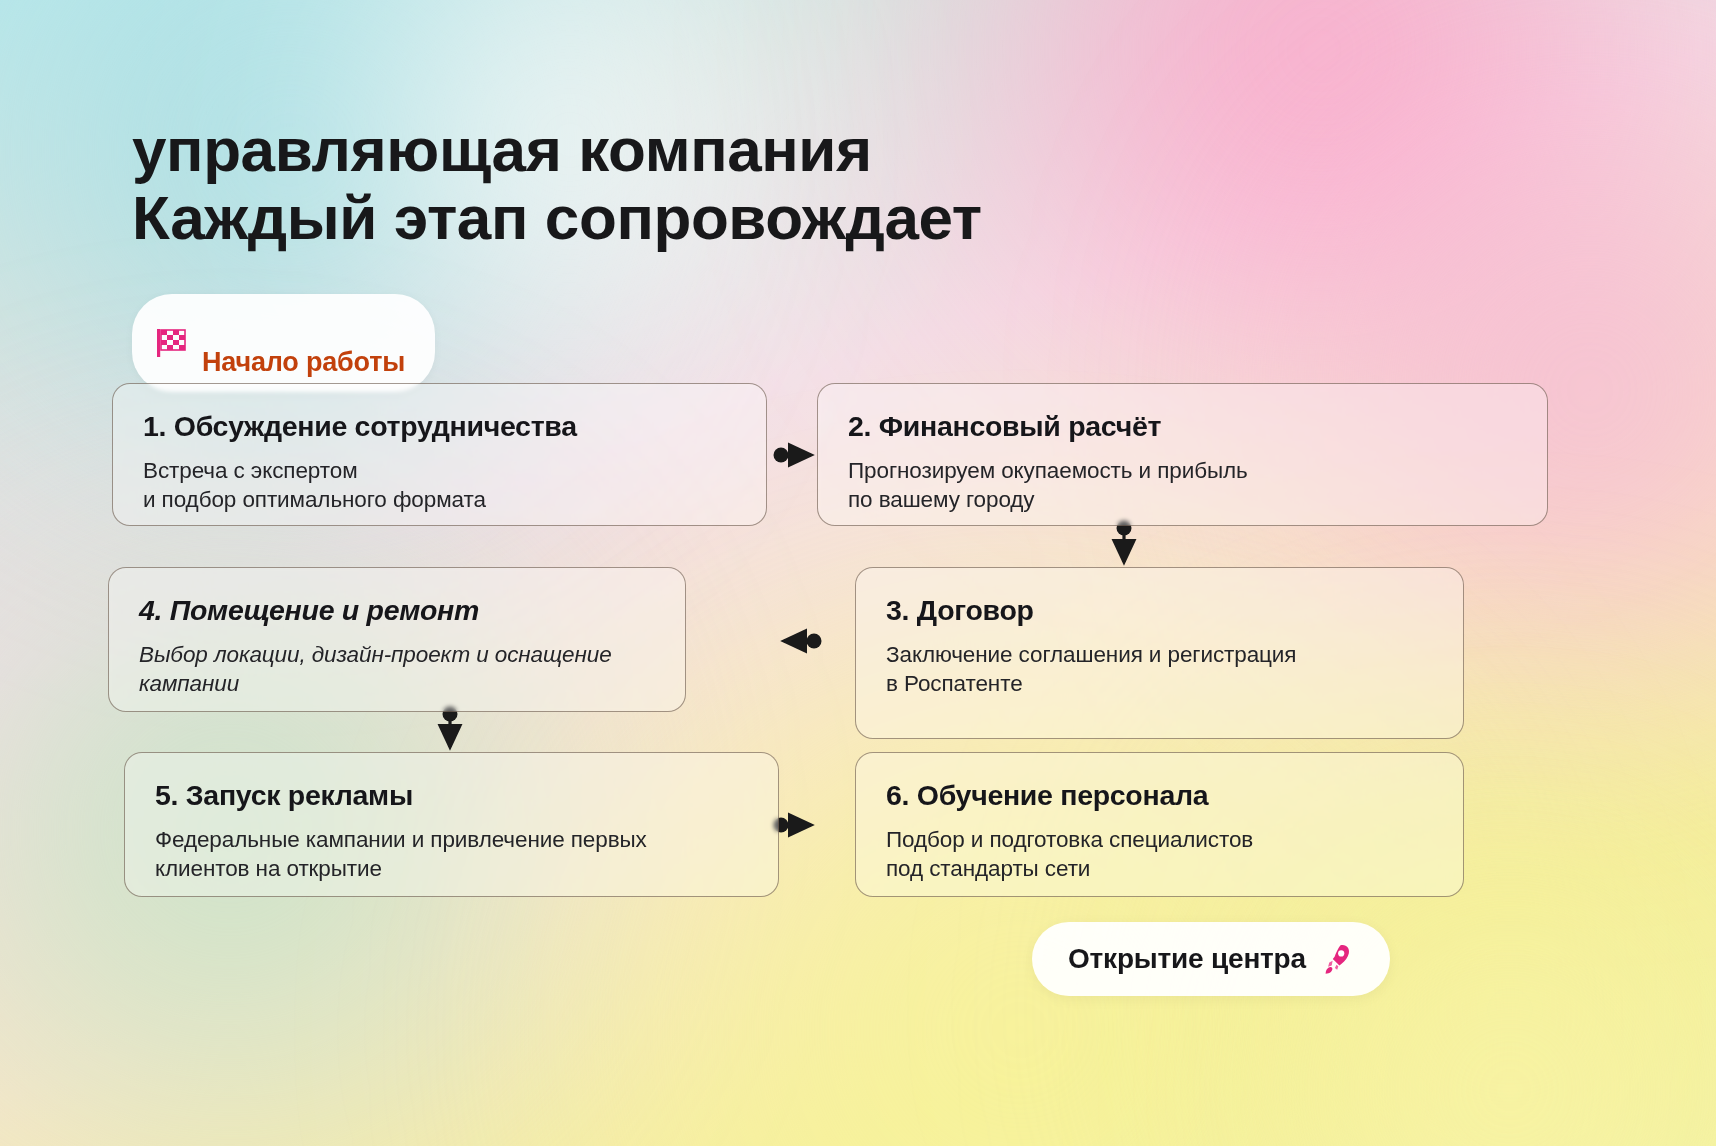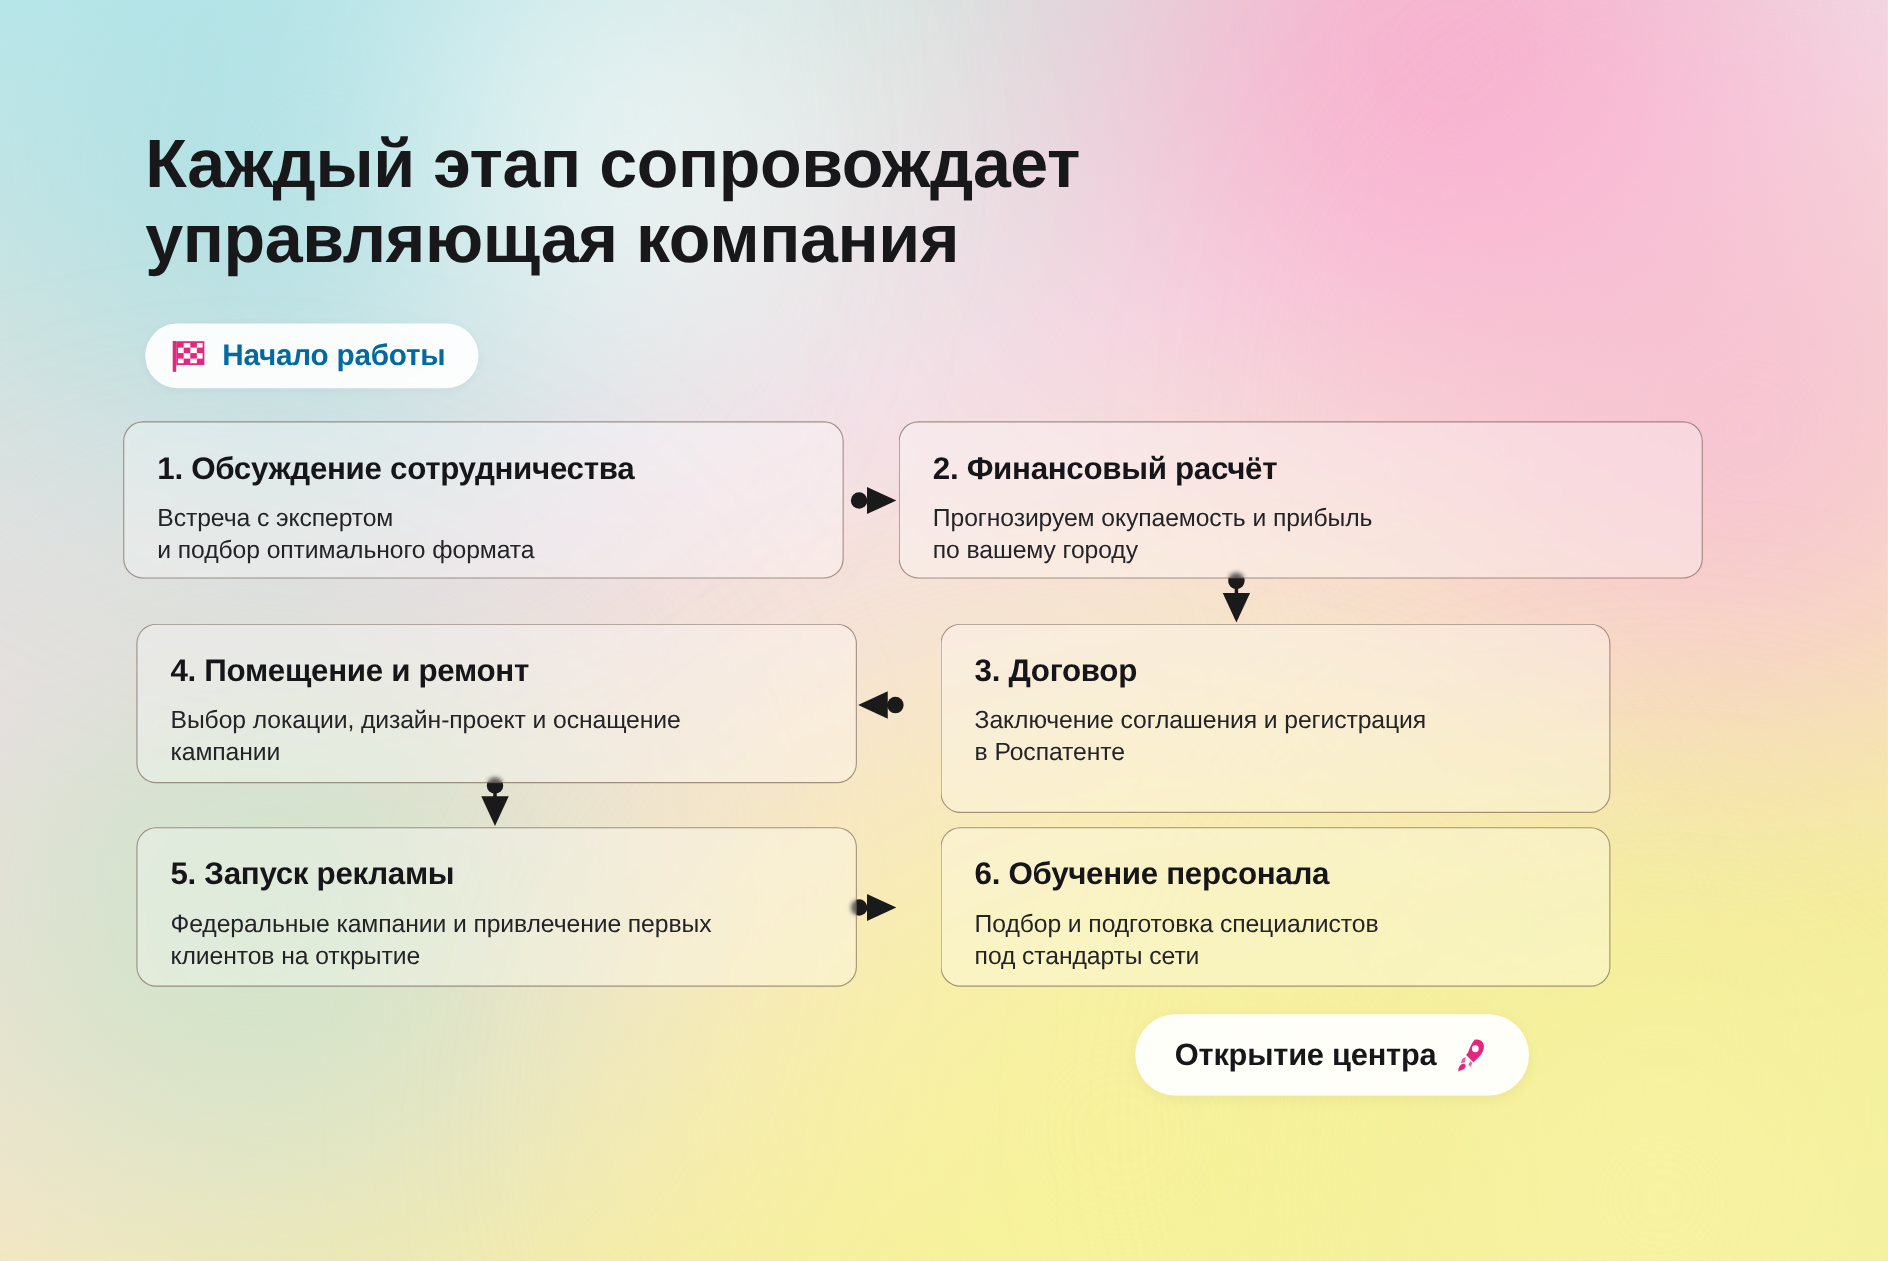--- a/index.html
+++ b/index.html
@@ -37,21 +37,21 @@
   .title .line{display:block;}
 
   .badge{
     position:absolute;left:132px;top:294px;
     display:inline-flex;align-items:center;gap:12px;
     background:rgba(255,255,255,0.92);
     border-radius:40px;padding:14px 30px 14px 24px;
     box-shadow:0 2px 10px rgba(0,0,0,0.04);
   }
   .badge .flag{width:34px;height:30px;display:block;}
-  .badge .btext{font-size:27px;font-weight:700;color:#0369a1;letter-spacing:-0.2px;}
+  .badge .btext{font-size:27px;font-weight:700;color:#c2410c;letter-spacing:-0.2px;margin-top:39px;}
 
   .card{
     position:absolute;
     background:rgba(255,255,255,0.30);
     border:1.6px solid rgba(90,70,55,0.55);
     border-radius:18px;
     padding:26px 30px 24px 30px;
     box-sizing:border-box;
     backdrop-filter:blur(2px);
   }
@@ -60,21 +60,21 @@
     letter-spacing:-0.3px;line-height:1.15;
   }
   .card p{
     margin:0;font-size:22.5px;font-weight:400;color:#242428;
     line-height:1.28;letter-spacing:-0.1px;
   }
 
   
   #card1{left:112px;top:383px;width:655px;height:143px;}
   #card2{left:817px;top:383px;width:731px;height:143px;}
-  #card4{left:124px;top:567px;width:655px;height:145px;}
+  #card4{left:108px;top:567px;width:578px;height:145px;font-style:italic;}
   #card3{left:855px;top:567px;width:609px;height:172px;}
   #card5{left:124px;top:752px;width:655px;height:145px;}
   #card6{left:817px;top:752px;width:609px;height:145px;margin-left:38px;}
 
   svg#wires{position:absolute;left:0;top:0;width:1716px;height:1146px;pointer-events:none;}
 
   .cta{
     position:absolute;left:1032px;top:922px;
     display:inline-flex;align-items:center;gap:14px;
     background:rgba(255,255,255,0.94);
@@ -95,22 +95,22 @@
   <div class="bg-blob b3"></div>
   <div class="bg-blob b4"></div>
   <div class="bg-blob b5"></div>
   <div class="bg-blob b6"></div>
   <div class="bg-blob b7"></div>
   <div class="bg-blob b8"></div>
 
   <div id="content">
 
     <h1 class="title">
+      <span class="line">управляющая компания</span>
       <span class="line">Каждый этап сопровождает</span>
-      <span class="line">управляющая компания</span>
     </h1>
 
     <div class="badge">
       <span class="flag">
         <svg viewBox="0 0 34 30" width="34" height="30" aria-hidden="true">
           <rect x="1" y="1" width="3.2" height="28" fill="#e5267f"></rect>
           <g fill="#e5267f">
             <rect x="5" y="2" width="6" height="5"></rect>
               <rect x="17" y="2" width="6" height="5"></rect>
             <rect x="11" y="7" width="6" height="5"></rect>

